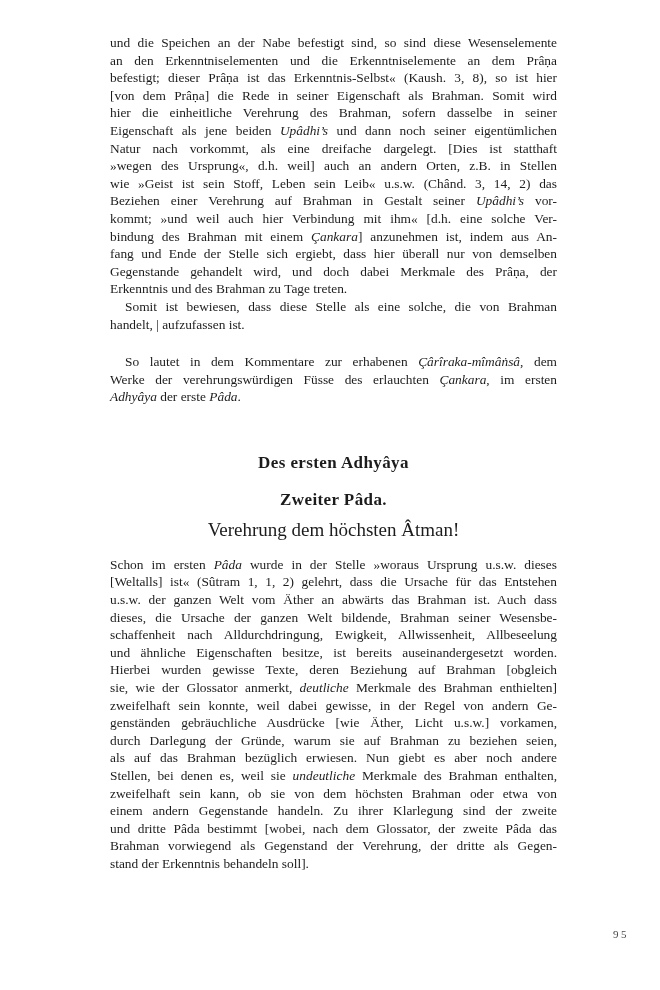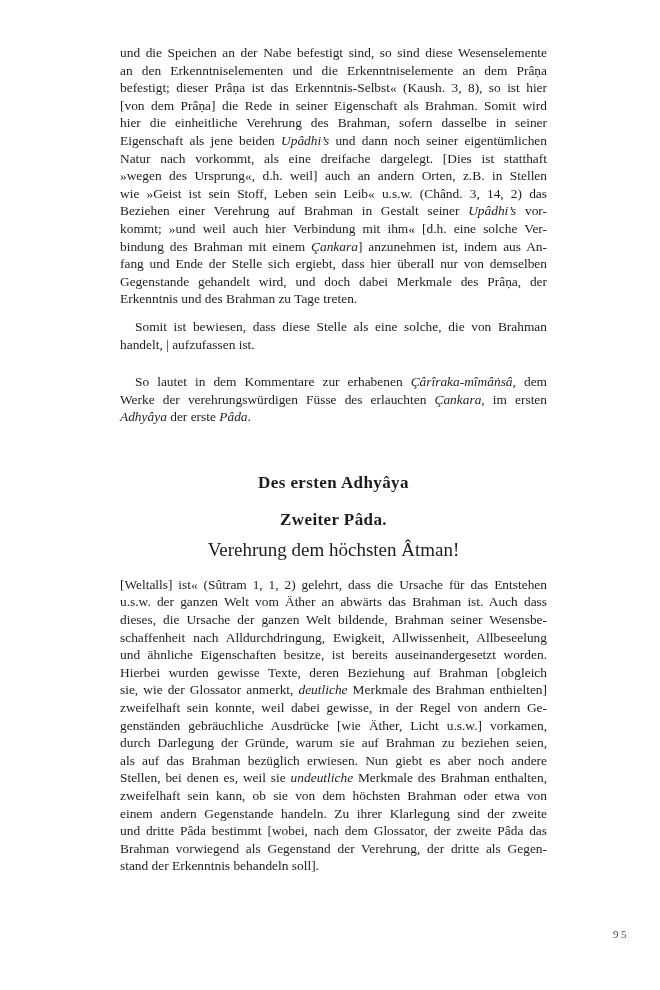--- a/index.html
+++ b/index.html
@@ -18,21 +18,21 @@
     overflow: hidden;
   }
   .textblock {
     position: absolute;
     left: 110px;
     top: 34px;
     width: 447px;
     font-size: 13.4px;
     line-height: 17.6px;
   }
-  .para { margin: 10px; }
+  .para { margin: 0; }
   .para.gap { margin-top: 20px; }
   .jline {
     text-align: justify;
     text-align-last: justify;
     white-space: normal;
   }
   .jline.lastline {
     text-align: left;
     text-align-last: auto;
   }
@@ -91,20 +91,21 @@
       </div>
       <div class="para gap">
         <div class="jline indent"><span>So lautet in dem Kommentare zur erhabenen </span><span class="it">Çârîraka-mîmâṅsâ</span><span>, dem</span></div>
         <div class="jline"><span>Werke der verehrungswürdigen Füsse des erlauchten </span><span class="it">Çankara</span><span>, im ersten</span></div>
         <div class="jline lastline"><span class="it">Adhyâya</span><span> der erste </span><span class="it">Pâda</span><span>.</span></div>
       </div>
       <div class="h1">Des ersten Adhyâya</div>
       <div class="h1">Zweiter Pâda.</div>
       <div class="sub">Verehrung dem höchsten Âtman!</div>
       <div class="para after-sub">
+        <div class="jline"><span>Schon im ersten </span><span class="it">Pâda</span><span> wurde in der Stelle »woraus Ursprung u.s.w. dieses</span></div>
         <div class="jline"><span>[Weltalls] ist« (Sûtram 1, 1, 2) gelehrt, dass die Ursache für das Entstehen</span></div>
         <div class="jline"><span>u.s.w. der ganzen Welt vom Äther an abwärts das Brahman ist. Auch dass</span></div>
         <div class="jline"><span>dieses, die Ursache der ganzen Welt bildende, Brahman seiner Wesensbe-</span></div>
         <div class="jline"><span>schaffenheit nach Alldurchdringung, Ewigkeit, Allwissenheit, Allbeseelung</span></div>
         <div class="jline"><span>und ähnliche Eigenschaften besitze, ist bereits auseinandergesetzt worden.</span></div>
         <div class="jline"><span>Hierbei wurden gewisse Texte, deren Beziehung auf Brahman [obgleich</span></div>
         <div class="jline"><span>sie, wie der Glossator anmerkt, </span><span class="it">deutliche</span><span> Merkmale des Brahman enthielten]</span></div>
         <div class="jline"><span>zweifelhaft sein konnte, weil dabei gewisse, in der Regel von andern Ge-</span></div>
         <div class="jline"><span>genständen gebräuchliche Ausdrücke [wie Äther, Licht u.s.w.] vorkamen,</span></div>
         <div class="jline"><span>durch Darlegung der Gründe, warum sie auf Brahman zu beziehen seien,</span></div>

